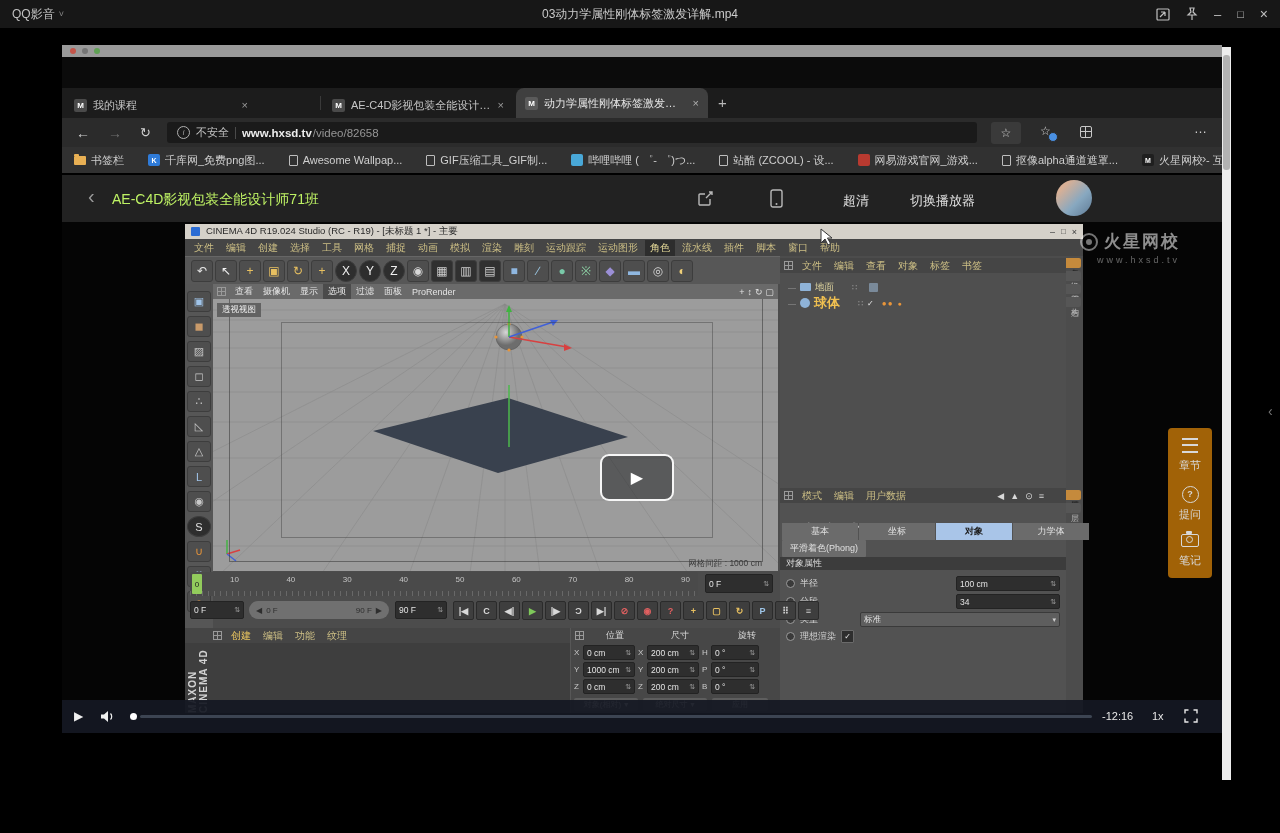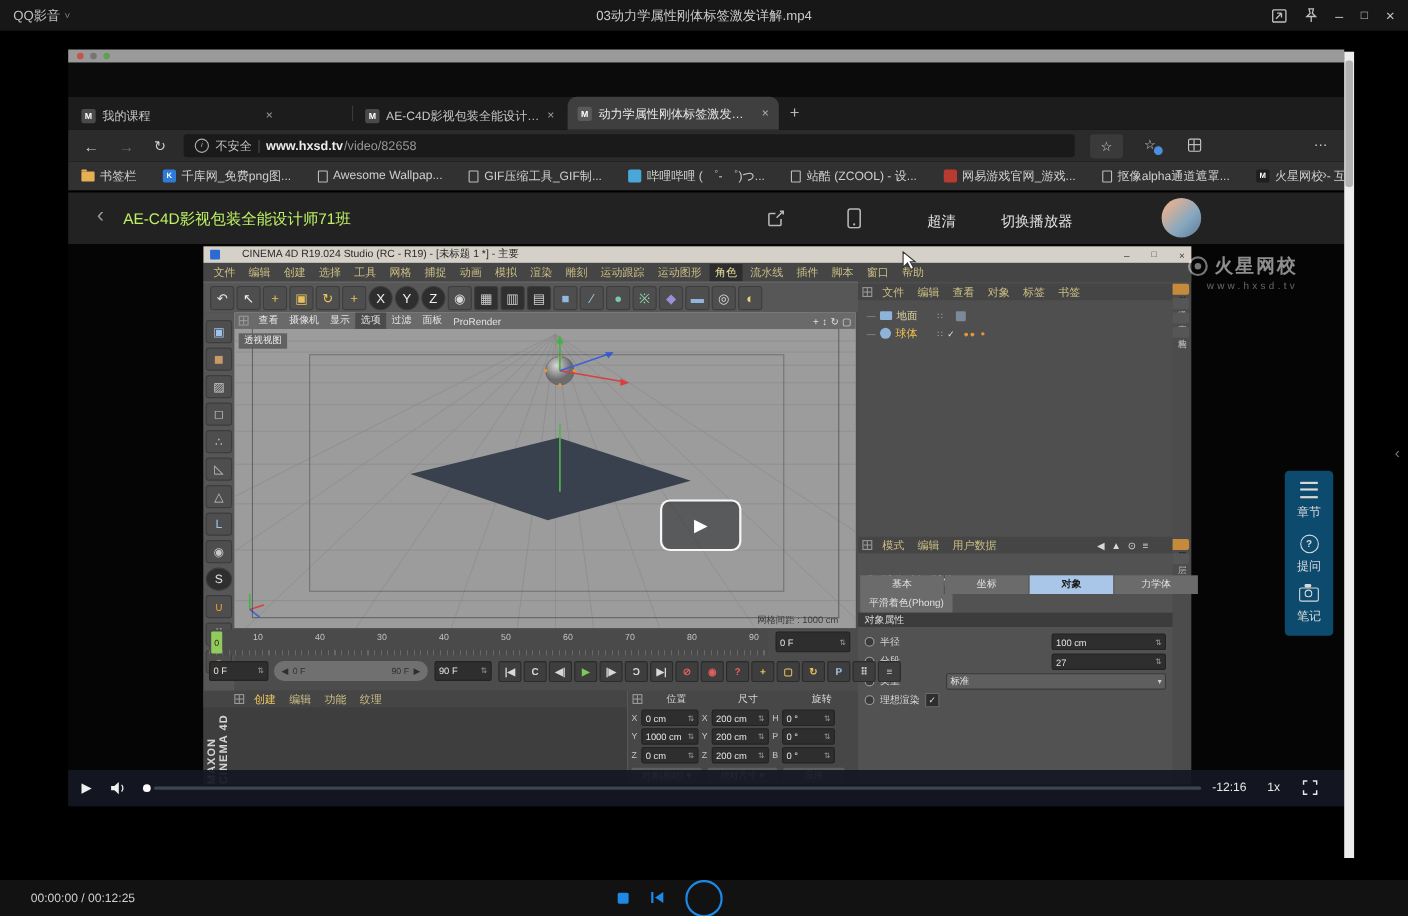--- a/index.html
+++ b/index.html
@@ -190,21 +190,21 @@
     </span>
     <span class="abs" style="left:781px;top:17px;color:#e0e0e0;font-size:13px">超清</span>
     <span class="abs" style="left:848px;top:17px;color:#e0e0e0;font-size:13px">切换播放器</span>
     <span class="abs" style="left:994px;top:5px;width:36px;height:36px;border-radius:50%;background:linear-gradient(135deg,#d8b096 20%,#88a8c0 60%,#5e7a95)"></span>
   </div>
 
   <div class="abs" style="left:62px;top:222px;width:1160px;height:511px;background:#050505"></div>
 
   <div class="abs" id="c4d" style="left:185px;top:224px;width:898px;height:489px;background:#4c4c4c;z-index:1">
 
-    <div class="abs flex" style="left:0;top:0;width:898px;height:15px;background:#d5d1c9;gap:20px;padding:0 6px;box-sizing:border-box">
+    <div class="abs flex" style="left:0;top:0;width:898px;height:15px;background:#d5d1c9;gap:6px;padding:0 6px;box-sizing:border-box">
       <span style="width:9px;height:9px;background:#2b6cd4;border-radius:1px"></span>
       <span style="color:#2a2a2a;font-size:9.5px;white-space:nowrap">CINEMA 4D R19.024 Studio (RC - R19) - [未标题 1 *] - 主要</span>
       <span style="margin-left:auto;color:#3a3a3a;font-size:9px">–</span>
       <span style="color:#3a3a3a;font-size:8px">□</span>
       <span style="color:#3a3a3a;font-size:9px">×</span>
     </div>
 
     <div class="abs c4dm" style="left:0;top:15px;width:898px;height:17px;background:#454545;padding-left:4px;box-sizing:border-box">
         <span>文件</span>
         <span>编辑</span>
@@ -357,21 +357,21 @@
       <div class="flex" style="height:16px;gap:4px;padding-left:8px;margin-top:6px">
         <span style="color:#9a9a9a;font-size:8px">—</span>
         <span style="width:11px;height:8px;background:#8fb3d8;border-radius:1px"></span>
         <span style="color:#e0d6a0;font-size:9.5px">地面</span>
         <span style="color:#b0b0b0;font-size:8px;margin-left:14px">∷</span>
         <span style="width:9px;height:9px;background:#7a8a9a;border-radius:1px;margin-left:8px"></span>
       </div>
       <div class="flex" style="height:16px;gap:4px;padding-left:8px">
         <span style="color:#9a9a9a;font-size:8px">—</span>
         <span style="width:10px;height:10px;background:#8fb3d8;border-radius:50%"></span>
-        <span style="color:#f0c050;font-size:10px;font-weight:normal">球体</span>
+        <span style="color:#f0c050;font-size:13px;font-weight:bold">球体</span>
         <span style="color:#b0b0b0;font-size:8px;margin-left:14px">∷</span>
         <span style="color:#e8e8e8;font-size:8px">✓</span>
         <span style="color:#e8953a;font-size:8px;letter-spacing:1px;margin-left:4px">●●</span>
         <span style="color:#e8953a;font-size:7px">●</span>
       </div>
     </div>
 
     <div class="abs" style="left:595px;top:264px;width:286px;height:225px;background:#525252">
       <div class="flex" style="height:15px;background:#454545;gap:4px;padding-left:4px">
         <span class="gridic"></span>
@@ -404,21 +404,21 @@
         <span class="albl">半径</span>
         <span class="field" style="margin-left:auto;width:104px">
             <span>100 cm</span>
             <span class="step">⇅</span>
           </span>
       </div>
       <div class="abs flex" style="left:6px;top:106px;gap:5px;width:274px">
         <span class="radio"></span>
         <span class="albl">分段</span>
         <span class="field" style="margin-left:auto;width:104px">
-            <span>27</span>
+            <span>34</span>
             <span class="step">⇅</span>
           </span>
       </div>
       <div class="abs flex" style="left:6px;top:124px;gap:5px;width:274px">
         <span class="radio"></span>
         <span class="albl">类型</span>
         <span class="field" style="margin-left:auto;width:200px;background:#5e5e5e;border-color:#3a3a3a">
             <span>标准</span>
             <span class="step" style="color:#cfcfcf">▾</span>
           </span>
@@ -609,52 +609,35 @@
     <span class="abs" style="left:1040px;top:10px;color:#e8e8e8;font-size:11px">-12:16</span>
     <span class="abs" style="left:1090px;top:10px;color:#e8e8e8;font-size:11px">1x</span>
     <span class="abs" style="left:1122px;top:9px">
       <svg width="14" height="14" viewBox="0 0 14 14">
           <path d="M1 4.5V1h3.5M9.5 1H13v3.5M13 9.5V13H9.5M4.5 13H1V9.5" stroke="#e8e8e8" stroke-width="1.4" fill="none"></path>
         </svg>
     </span>
   </div>
 
 
-  <div class="abs" style="left:1168px;top:428px;width:44px;height:150px;background:#0c4a6e;border-radius:4px;display:flex;flex-direction:column;align-items:center;justify-content:space-between;padding:10px 0;box-sizing:border-box;z-index:4">
+  <div class="abs" style="left:1168px;top:428px;width:44px;height:150px;background:#a16207;border-radius:4px;display:flex;flex-direction:column;align-items:center;justify-content:space-between;padding:10px 0;box-sizing:border-box;z-index:4">
     <div style="display:flex;flex-direction:column;align-items:center;gap:5px">
       <span class="ham"></span>
       <span style="color:#d8d8d8;font-size:11px">章节</span>
     </div>
     <div style="display:flex;flex-direction:column;align-items:center;gap:4px">
       <span class="qmark">?</span>
       <span style="color:#d8d8d8;font-size:11px">提问</span>
     </div>
     <div style="display:flex;flex-direction:column;align-items:center;gap:6px">
       <span class="cam"></span>
       <span style="color:#d8d8d8;font-size:11px">笔记</span>
     </div>
   </div>
 
   <div class="abs" style="left:1222px;top:47px;width:9px;height:733px;background:#ededed;z-index:4">
     <span class="abs" style="left:1px;top:8px;width:7px;height:115px;background:#b2b2b2;border-radius:3px"></span>
   </div>
 
   <span class="abs" style="left:1268px;top:403px;color:#777;font-size:14px;z-index:2">‹</span>
 
-  <div class="abs" style="left:0;top:800px;width:1280px;height:33px;background:#121212;z-index:5">
-    <span class="abs" style="left:28px;top:11px;color:#cfcfcf;font-size:11px">00:00:00 / 00:12:25</span>
-    <span class="abs" style="left:561px;top:11px">
-      <svg width="11" height="11" viewBox="0 0 11 11">
-          <rect x="0.5" y="0.5" width="10" height="10" rx="1.5" fill="#1e88e5"></rect>
-        </svg>
-    </span>
-    <span class="abs" style="left:591px;top:10px">
-      <svg width="14" height="12" viewBox="0 0 14 12">
-          <path d="M2 1v10" stroke="#1e88e5" stroke-width="2"></path>
-          <path d="M12 1L4.5 6 12 11z" fill="#1e88e5"></path>
-        </svg>
-    </span>
-    <span class="abs flex" style="left:623px;top:801px;top:801px;left:623px;width:30px;height:30px;border:2px solid #1e88e5;border-radius:50%;justify-content:center;box-sizing:content-box;top:0px;margin-top:0;position:absolute;transform:translateY(0);top:0;">
-    </span>
-
-  </div>
 
 </div>
 
 </body></html>

